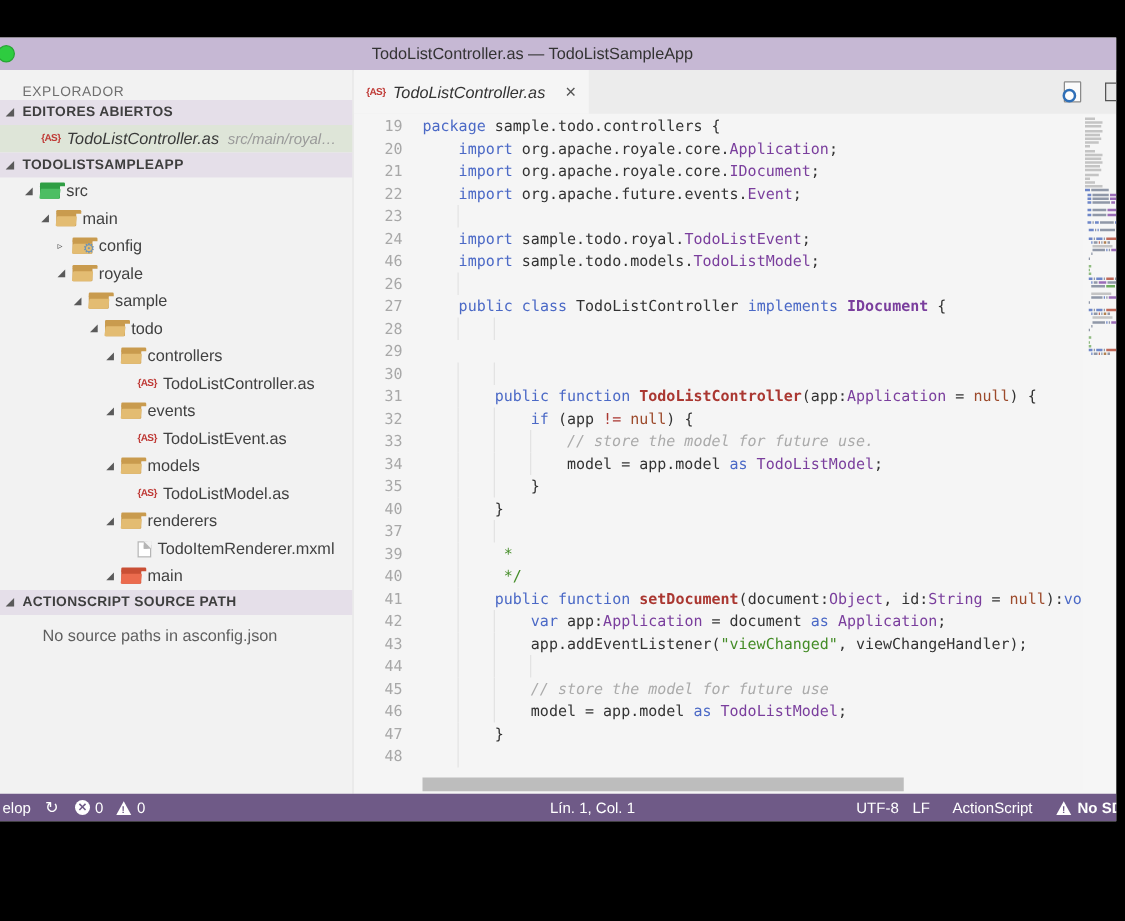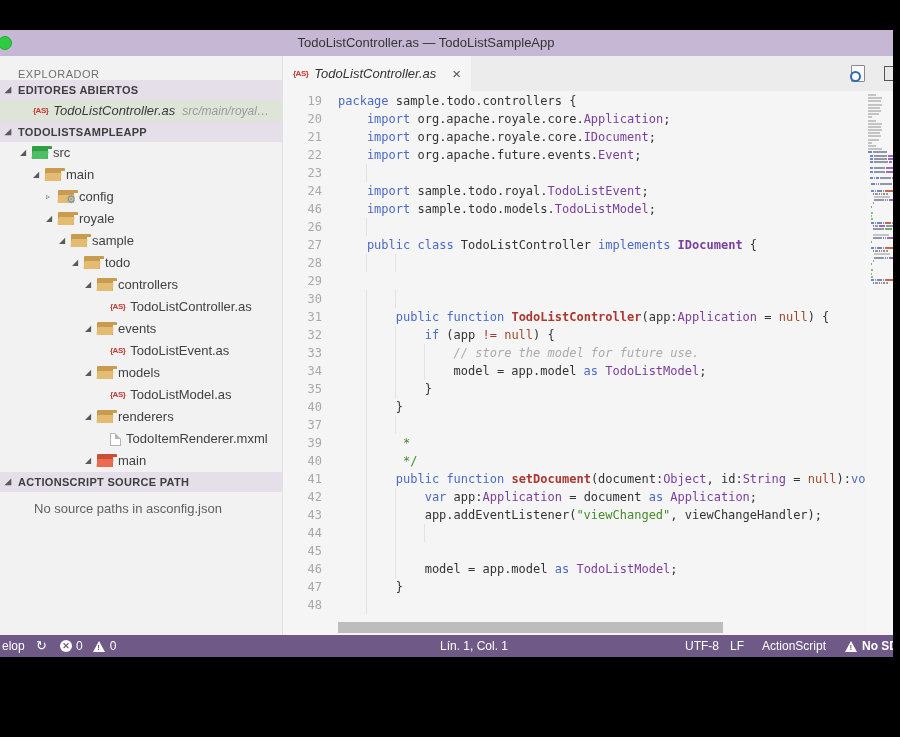--- a/index.html
+++ b/index.html
@@ -270,21 +270,21 @@
           <div class="cl"><span class="ln">34</span><span class="lb"><span class="ig"></span><span class="ig"></span><span class="ig"></span><span class="sp" style="width: 4ch;"></span><span class="tk-p">model = app.model </span><span class="tk-k">as</span><span class="tk-p"> </span><span class="tk-t">TodoListModel</span><span class="tk-p">;</span></span></div>
           <div class="cl"><span class="ln">35</span><span class="lb"><span class="ig"></span><span class="ig"></span><span class="sp" style="width: 4ch;"></span><span class="tk-p">}</span></span></div>
           <div class="cl"><span class="ln">40</span><span class="lb"><span class="ig"></span><span class="sp" style="width: 4ch;"></span><span class="tk-p">}</span></span></div>
           <div class="cl"><span class="ln">37</span><span class="lb"><span class="ig"></span><span class="ig"></span><span class="sp" style="width: 0ch;"></span></span></div>
           <div class="cl"><span class="ln">39</span><span class="lb"><span class="ig"></span><span class="sp" style="width: 4ch;"></span><span class="tk-d"> *</span></span></div>
           <div class="cl"><span class="ln">40</span><span class="lb"><span class="ig"></span><span class="sp" style="width: 4ch;"></span><span class="tk-d"> */</span></span></div>
           <div class="cl"><span class="ln">41</span><span class="lb"><span class="ig"></span><span class="sp" style="width: 4ch;"></span><span class="tk-k">public</span><span class="tk-p"> </span><span class="tk-k">function</span><span class="tk-p"> </span><span class="tk-f">setDocument</span><span class="tk-p">(document:</span><span class="tk-t">Object</span><span class="tk-p">, id:</span><span class="tk-t">String</span><span class="tk-p"> = </span><span class="tk-n">null</span><span class="tk-p">):</span><span class="tk-k">void</span><span class="tk-p"> {</span></span></div>
           <div class="cl"><span class="ln">42</span><span class="lb"><span class="ig"></span><span class="ig"></span><span class="sp" style="width: 4ch;"></span><span class="tk-k">var</span><span class="tk-p"> app:</span><span class="tk-t">Application</span><span class="tk-p"> = document </span><span class="tk-k">as</span><span class="tk-p"> </span><span class="tk-t">Application</span><span class="tk-p">;</span></span></div>
           <div class="cl"><span class="ln">43</span><span class="lb"><span class="ig"></span><span class="ig"></span><span class="sp" style="width: 4ch;"></span><span class="tk-p">app.addEventListener(</span><span class="tk-s">"viewChanged"</span><span class="tk-p">, viewChangeHandler);</span></span></div>
           <div class="cl"><span class="ln">44</span><span class="lb"><span class="ig"></span><span class="ig"></span><span class="ig"></span><span class="sp" style="width: 0ch;"></span></span></div>
-          <div class="cl"><span class="ln">45</span><span class="lb"><span class="ig"></span><span class="ig"></span><span class="sp" style="width: 4ch;"></span></span></div>
+          <div class="cl"><span class="ln">45</span><span class="lb"><span class="ig"></span><span class="ig"></span><span class="sp" style="width: 4ch;"></span><span class="tk-c">// store the model for future use</span></span></div>
           <div class="cl"><span class="ln">46</span><span class="lb"><span class="ig"></span><span class="ig"></span><span class="sp" style="width: 4ch;"></span><span class="tk-p">model = app.model </span><span class="tk-k">as</span><span class="tk-p"> </span><span class="tk-t">TodoListModel</span><span class="tk-p">;</span></span></div>
           <div class="cl"><span class="ln">47</span><span class="lb"><span class="ig"></span><span class="sp" style="width: 4ch;"></span><span class="tk-p">}</span></span></div>
           <div class="cl"><span class="ln">48</span><span class="lb"><span class="ig"></span><span class="sp" style="width: 0ch;"></span></span></div>
         </div>
       <div class="minimap" id="minimap">
           <div class="mrow" style="padding-left: 0px;"><i style="width: 8.25px; background: rgb(196, 196, 196);"></i></div>
           <div class="mrow" style="padding-left: 0px;"><i style="width: 14.3px; background: rgb(196, 196, 196);"></i></div>
           <div class="mrow" style="padding-left: 0px;"><i style="width: 13.2px; background: rgb(196, 196, 196);"></i></div>
           <div class="mrow" style="padding-left: 0px;"><i style="width: 13.75px; background: rgb(196, 196, 196);"></i></div>
           <div class="mrow" style="padding-left: 0px;"><i style="width: 12.1px; background: rgb(196, 196, 196);"></i></div>

